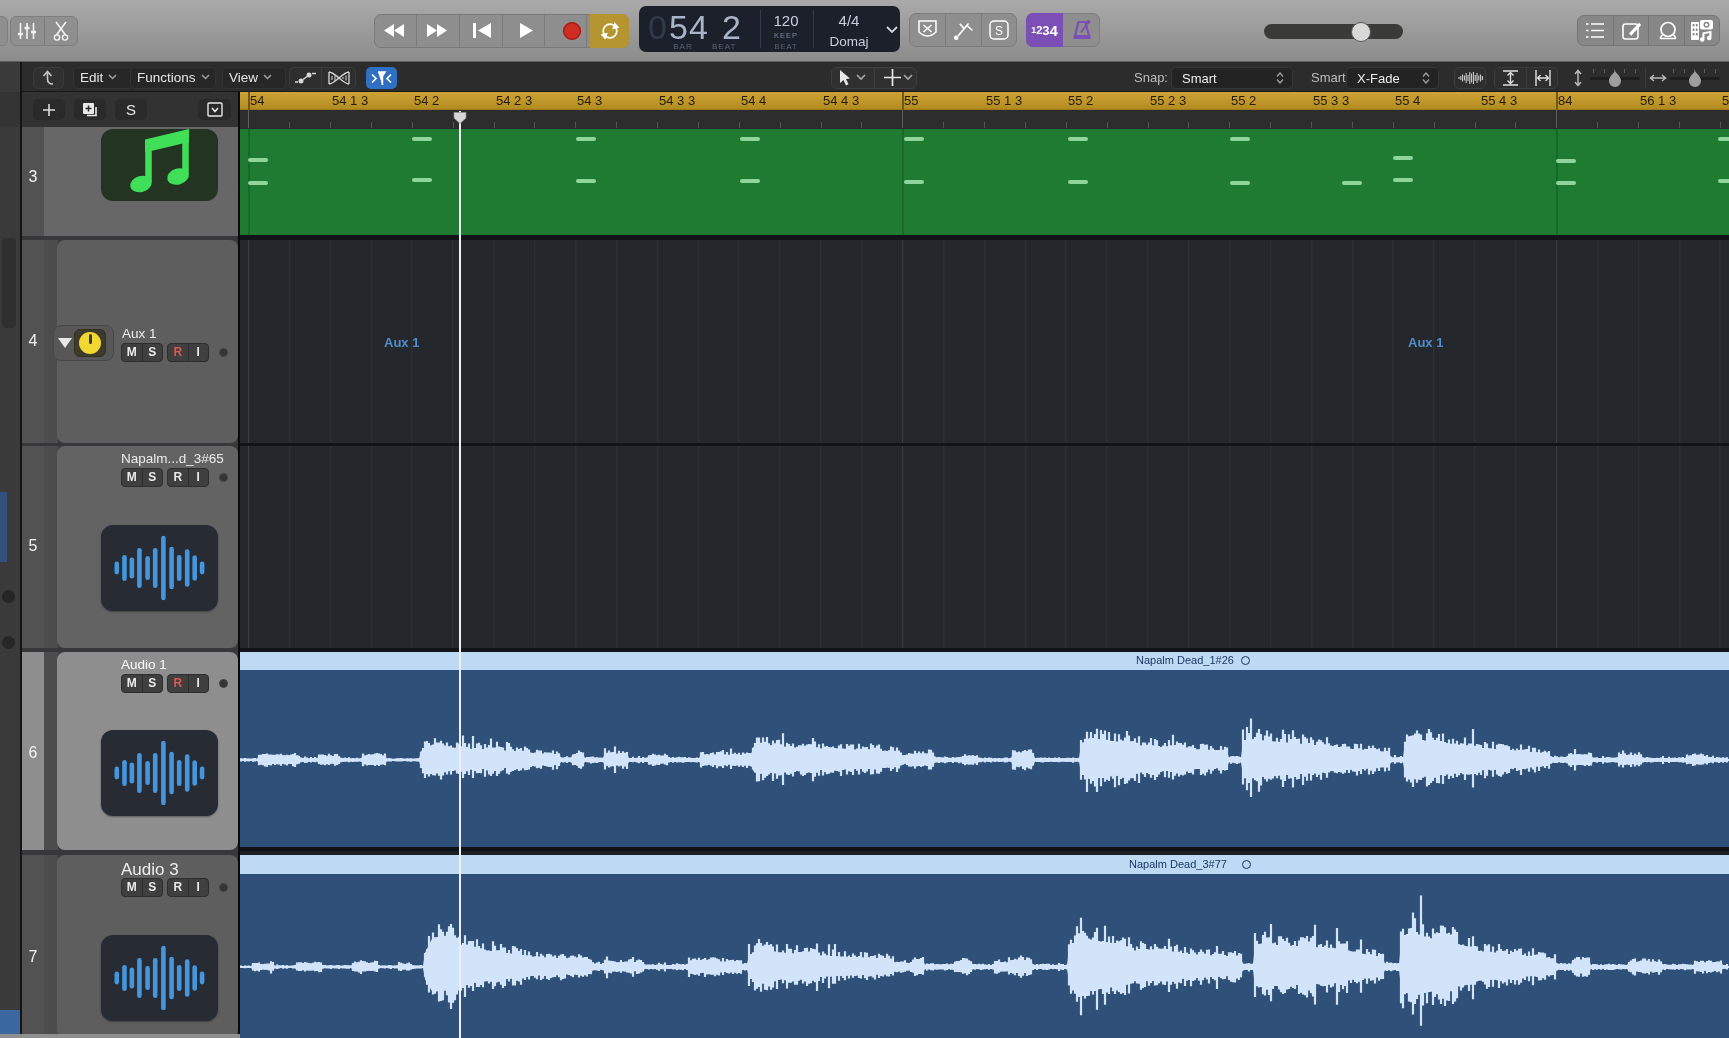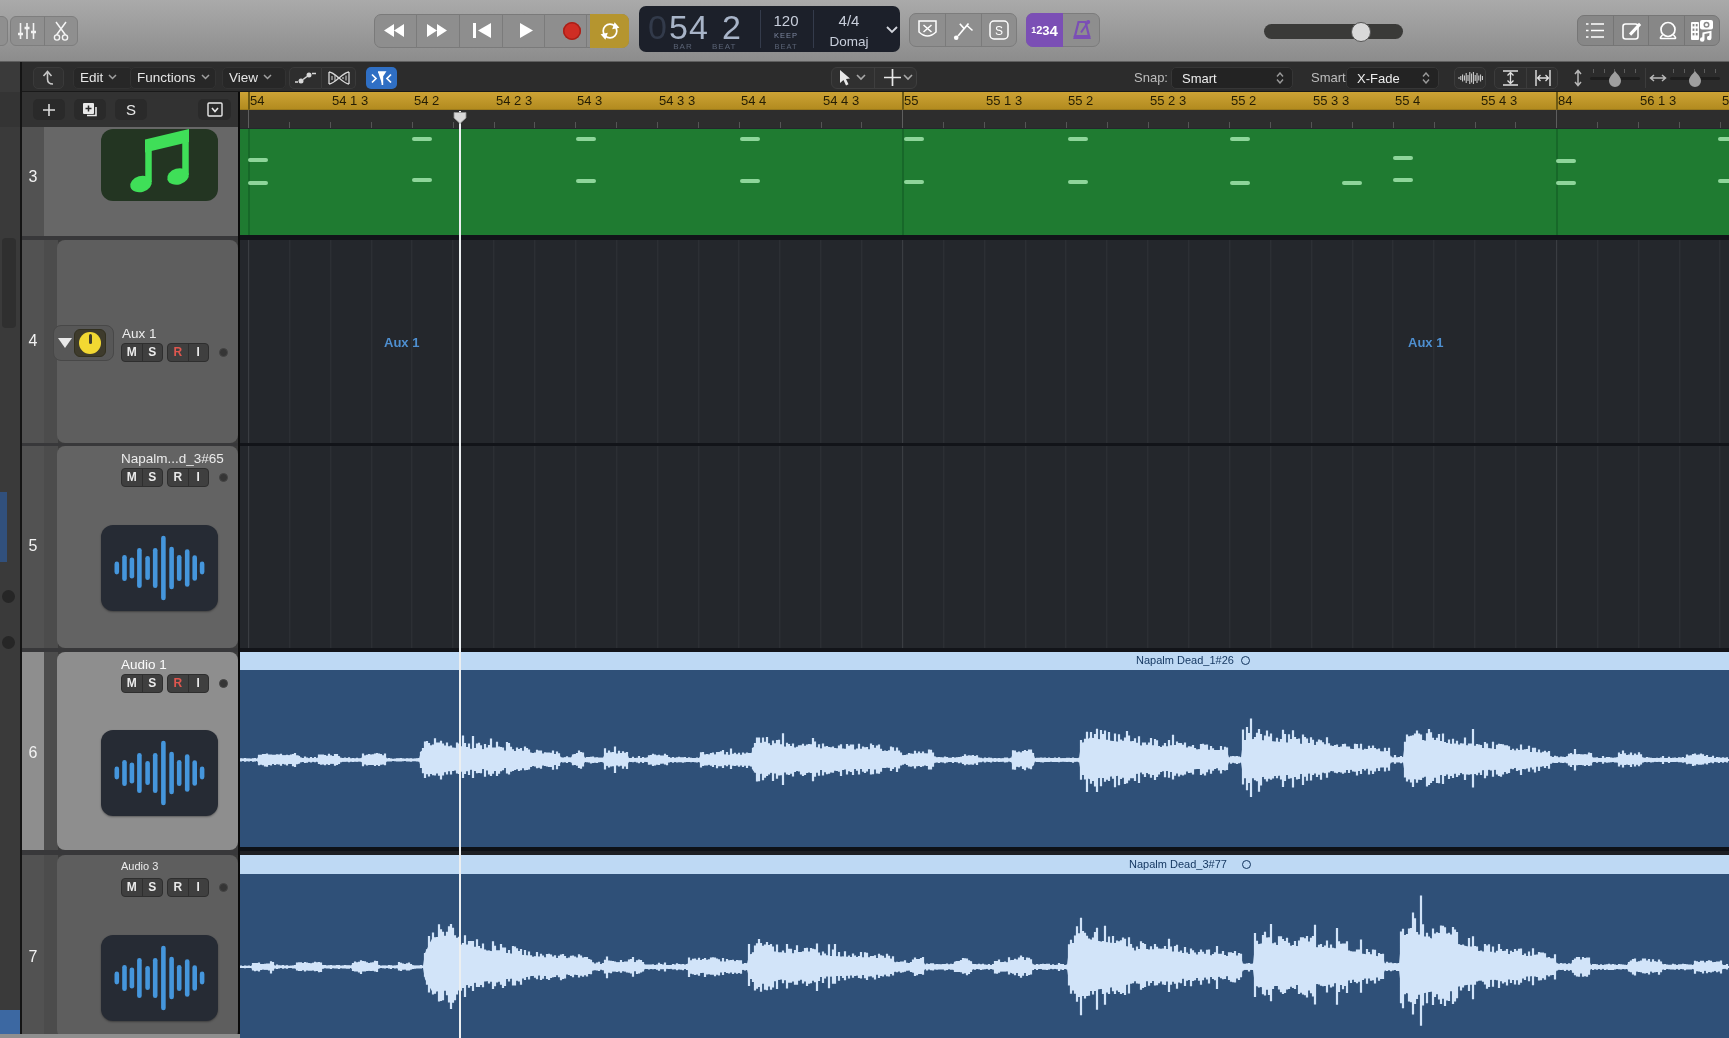--- a/index.html
+++ b/index.html
@@ -155,21 +155,21 @@
         <line x1="38.4" y1="25.2" x2="38.4" y2="60.8" stroke="#4596dc" stroke-width="4.6" stroke-linecap="round"></line>
         <line x1="46.6" y1="33.2" x2="46.6" y2="52.8" stroke="#4596dc" stroke-width="4.6" stroke-linecap="round"></line>
         <line x1="54.2" y1="25.2" x2="54.2" y2="60.8" stroke="#4596dc" stroke-width="4.6" stroke-linecap="round"></line>
         <line x1="62.4" y1="13.1" x2="62.4" y2="72.9" stroke="#4596dc" stroke-width="4.6" stroke-linecap="round"></line>
         <line x1="70.6" y1="24.0" x2="70.6" y2="62.0" stroke="#4596dc" stroke-width="4.6" stroke-linecap="round"></line>
         <line x1="78.2" y1="32.3" x2="78.2" y2="53.7" stroke="#4596dc" stroke-width="4.6" stroke-linecap="round"></line>
         <line x1="86.2" y1="26.5" x2="86.2" y2="59.5" stroke="#4596dc" stroke-width="4.6" stroke-linecap="round"></line>
         <line x1="93.7" y1="32.5" x2="93.7" y2="53.5" stroke="#4596dc" stroke-width="4.6" stroke-linecap="round"></line>
         <line x1="101.1" y1="38.9" x2="101.1" y2="47.1" stroke="#4596dc" stroke-width="4.6" stroke-linecap="round"></line>
       </svg></div>
-    <div class="abs" style="left:121px;top:860px;font-size:11px;color:#ececec;white-space:nowrap">Audio 3</div>
+    <div class="abs" style="left:121px;top:860px;font-size:17px;color:#ececec;white-space:nowrap">Audio 3</div>
     <div class="abs" style="left:0;top:0;width:0;height:0">
       <div style="position:absolute;left:121px;top:878px;width:42px;height:19px;background:#3f3f3f;border:1px solid #2e2e2e;border-radius:4px;display:flex;box-sizing:border-box">
         <div style="flex:1;text-align:center;font-size:12px;font-weight:bold;color:#ececec;line-height:17px;border-right:1px solid #2e2e2e">M</div>
         <div style="flex:1;text-align:center;font-size:12px;font-weight:bold;color:#ececec;line-height:17px">S</div>
       </div>
       <div style="position:absolute;left:167px;top:878px;width:42px;height:19px;background:#3f3f3f;border:1px solid #2e2e2e;border-radius:4px;display:flex;box-sizing:border-box">
         <div style="flex:1;text-align:center;font-size:12px;font-weight:bold;color:#e8e8e8;line-height:17px;border-right:1px solid #2e2e2e">R</div>
         <div style="flex:1;text-align:center;font-size:12px;font-weight:bold;color:#ececec;line-height:17px">I</div>
       </div>
       <div style="position:absolute;left:219px;top:883px;width:9px;height:9px;border-radius:50%;background:#353535;border:1px solid #444;box-sizing:border-box"></div>

